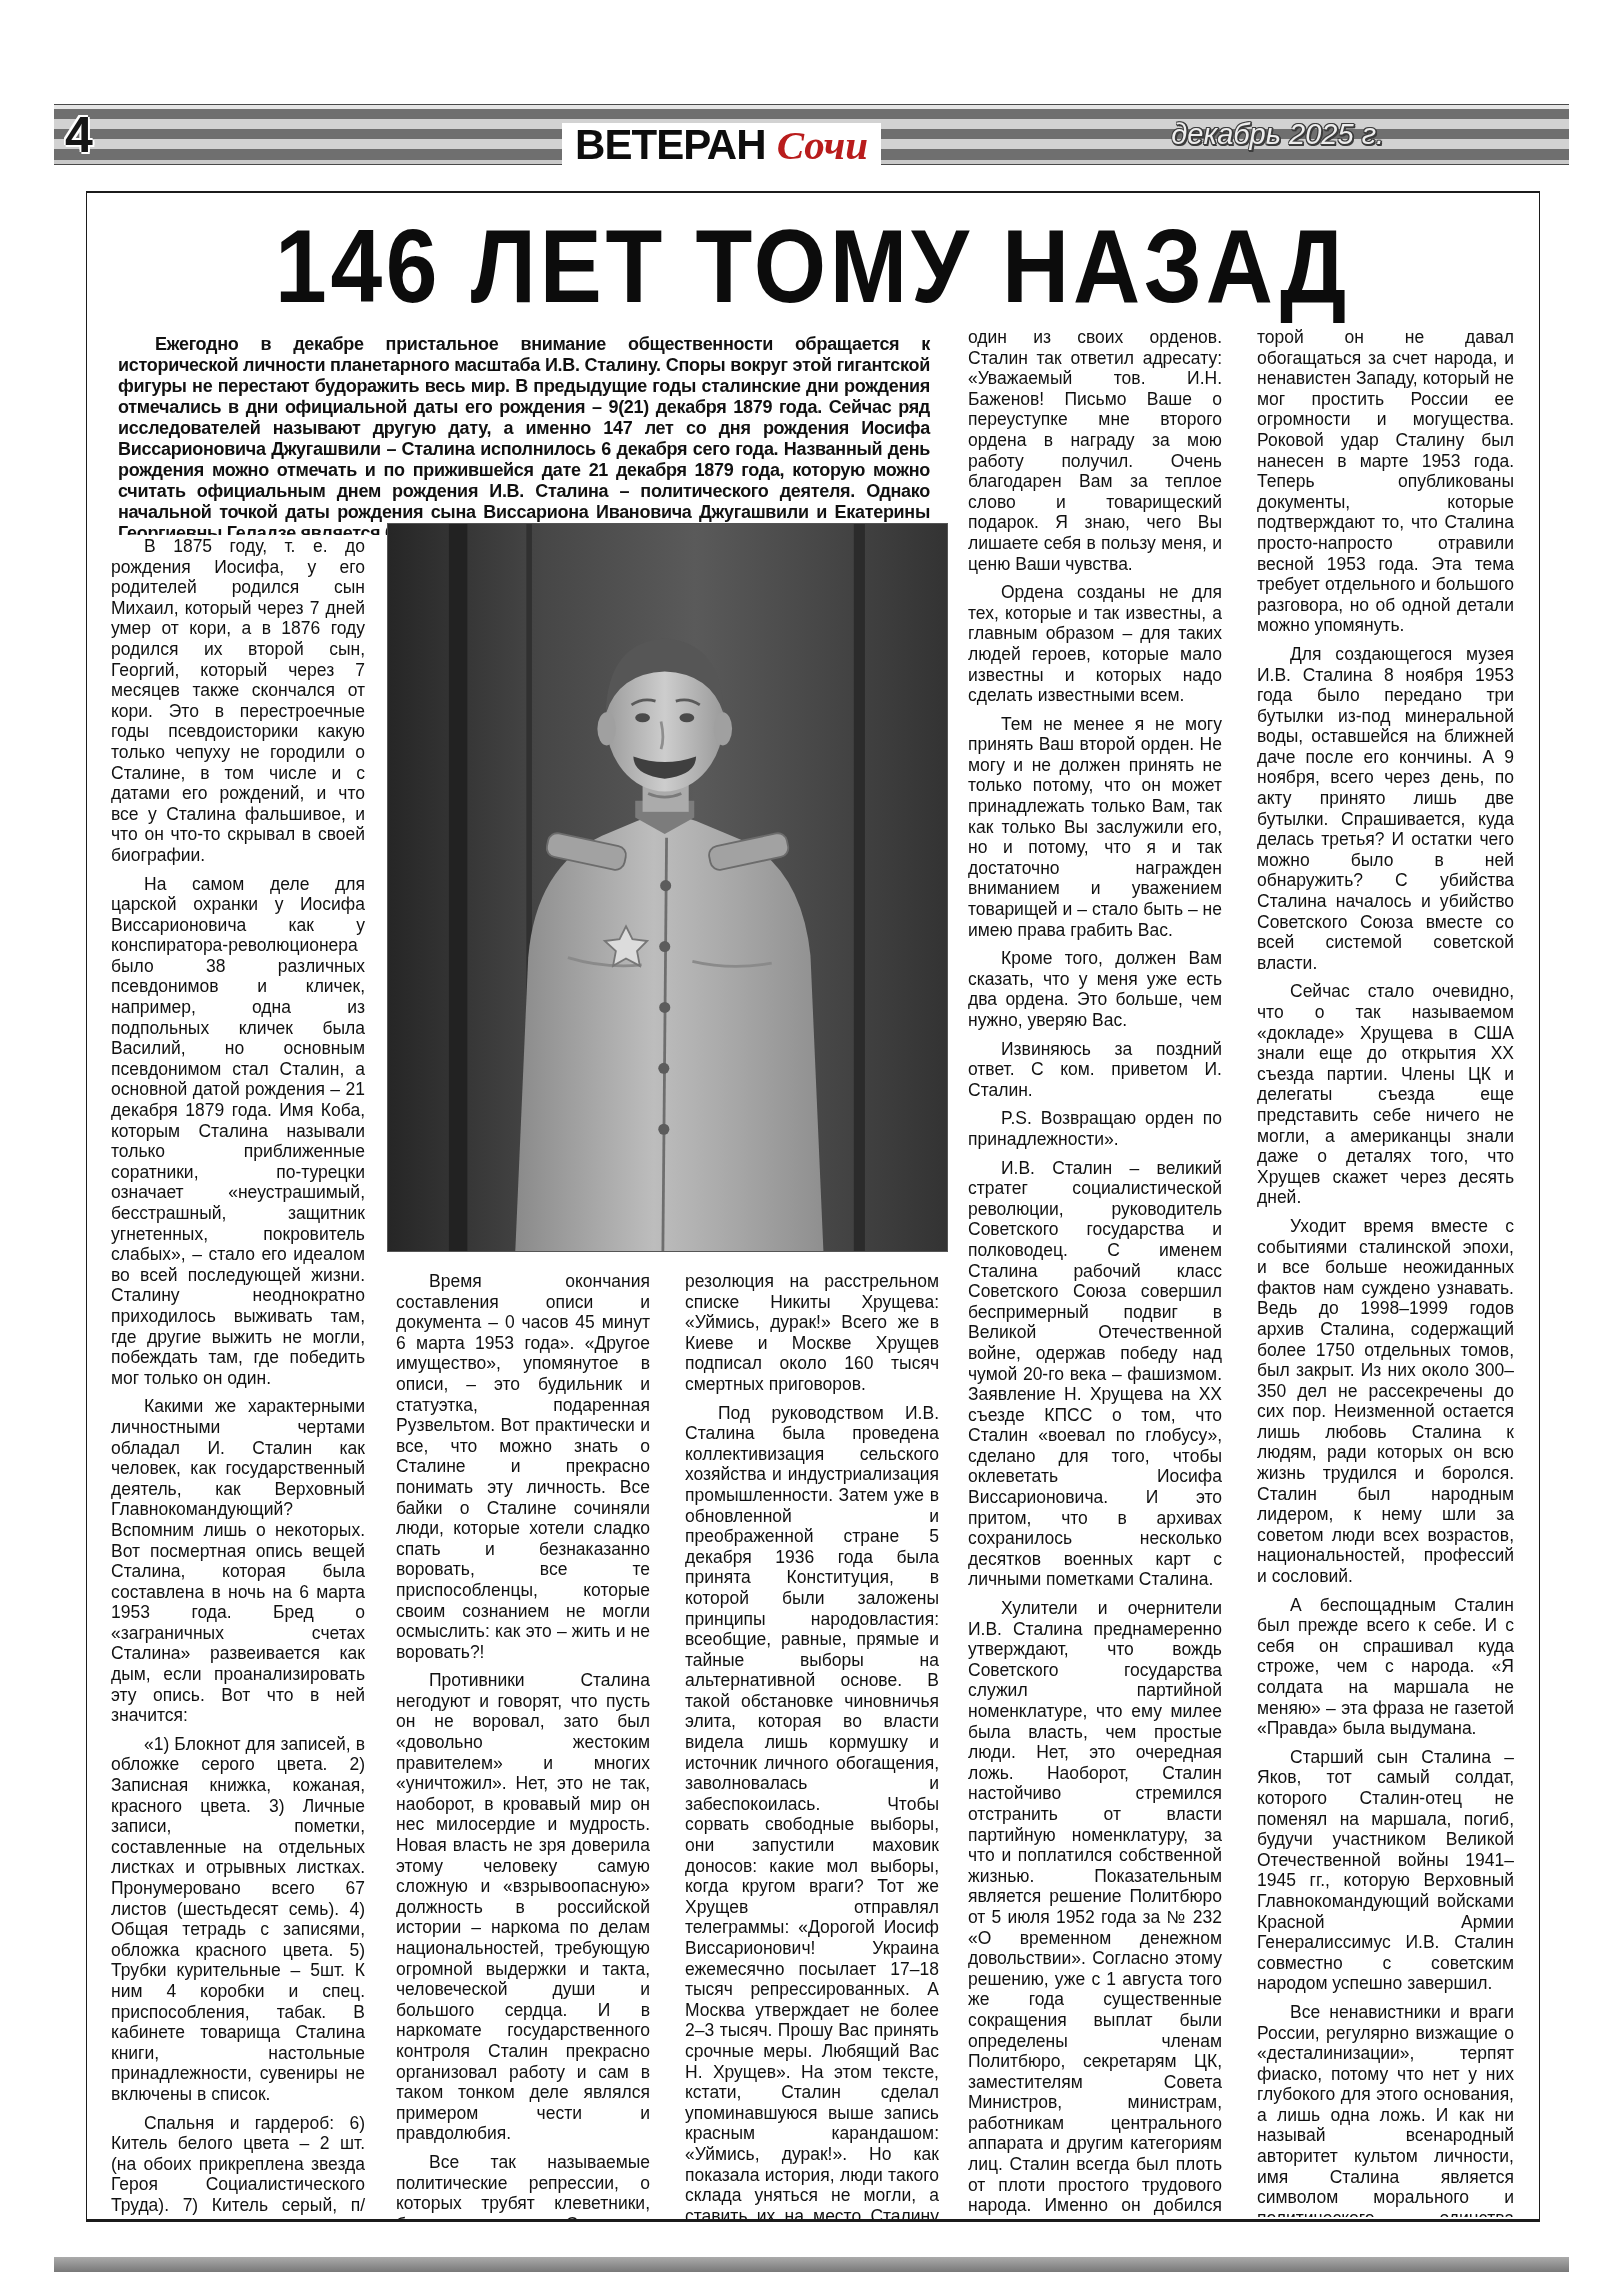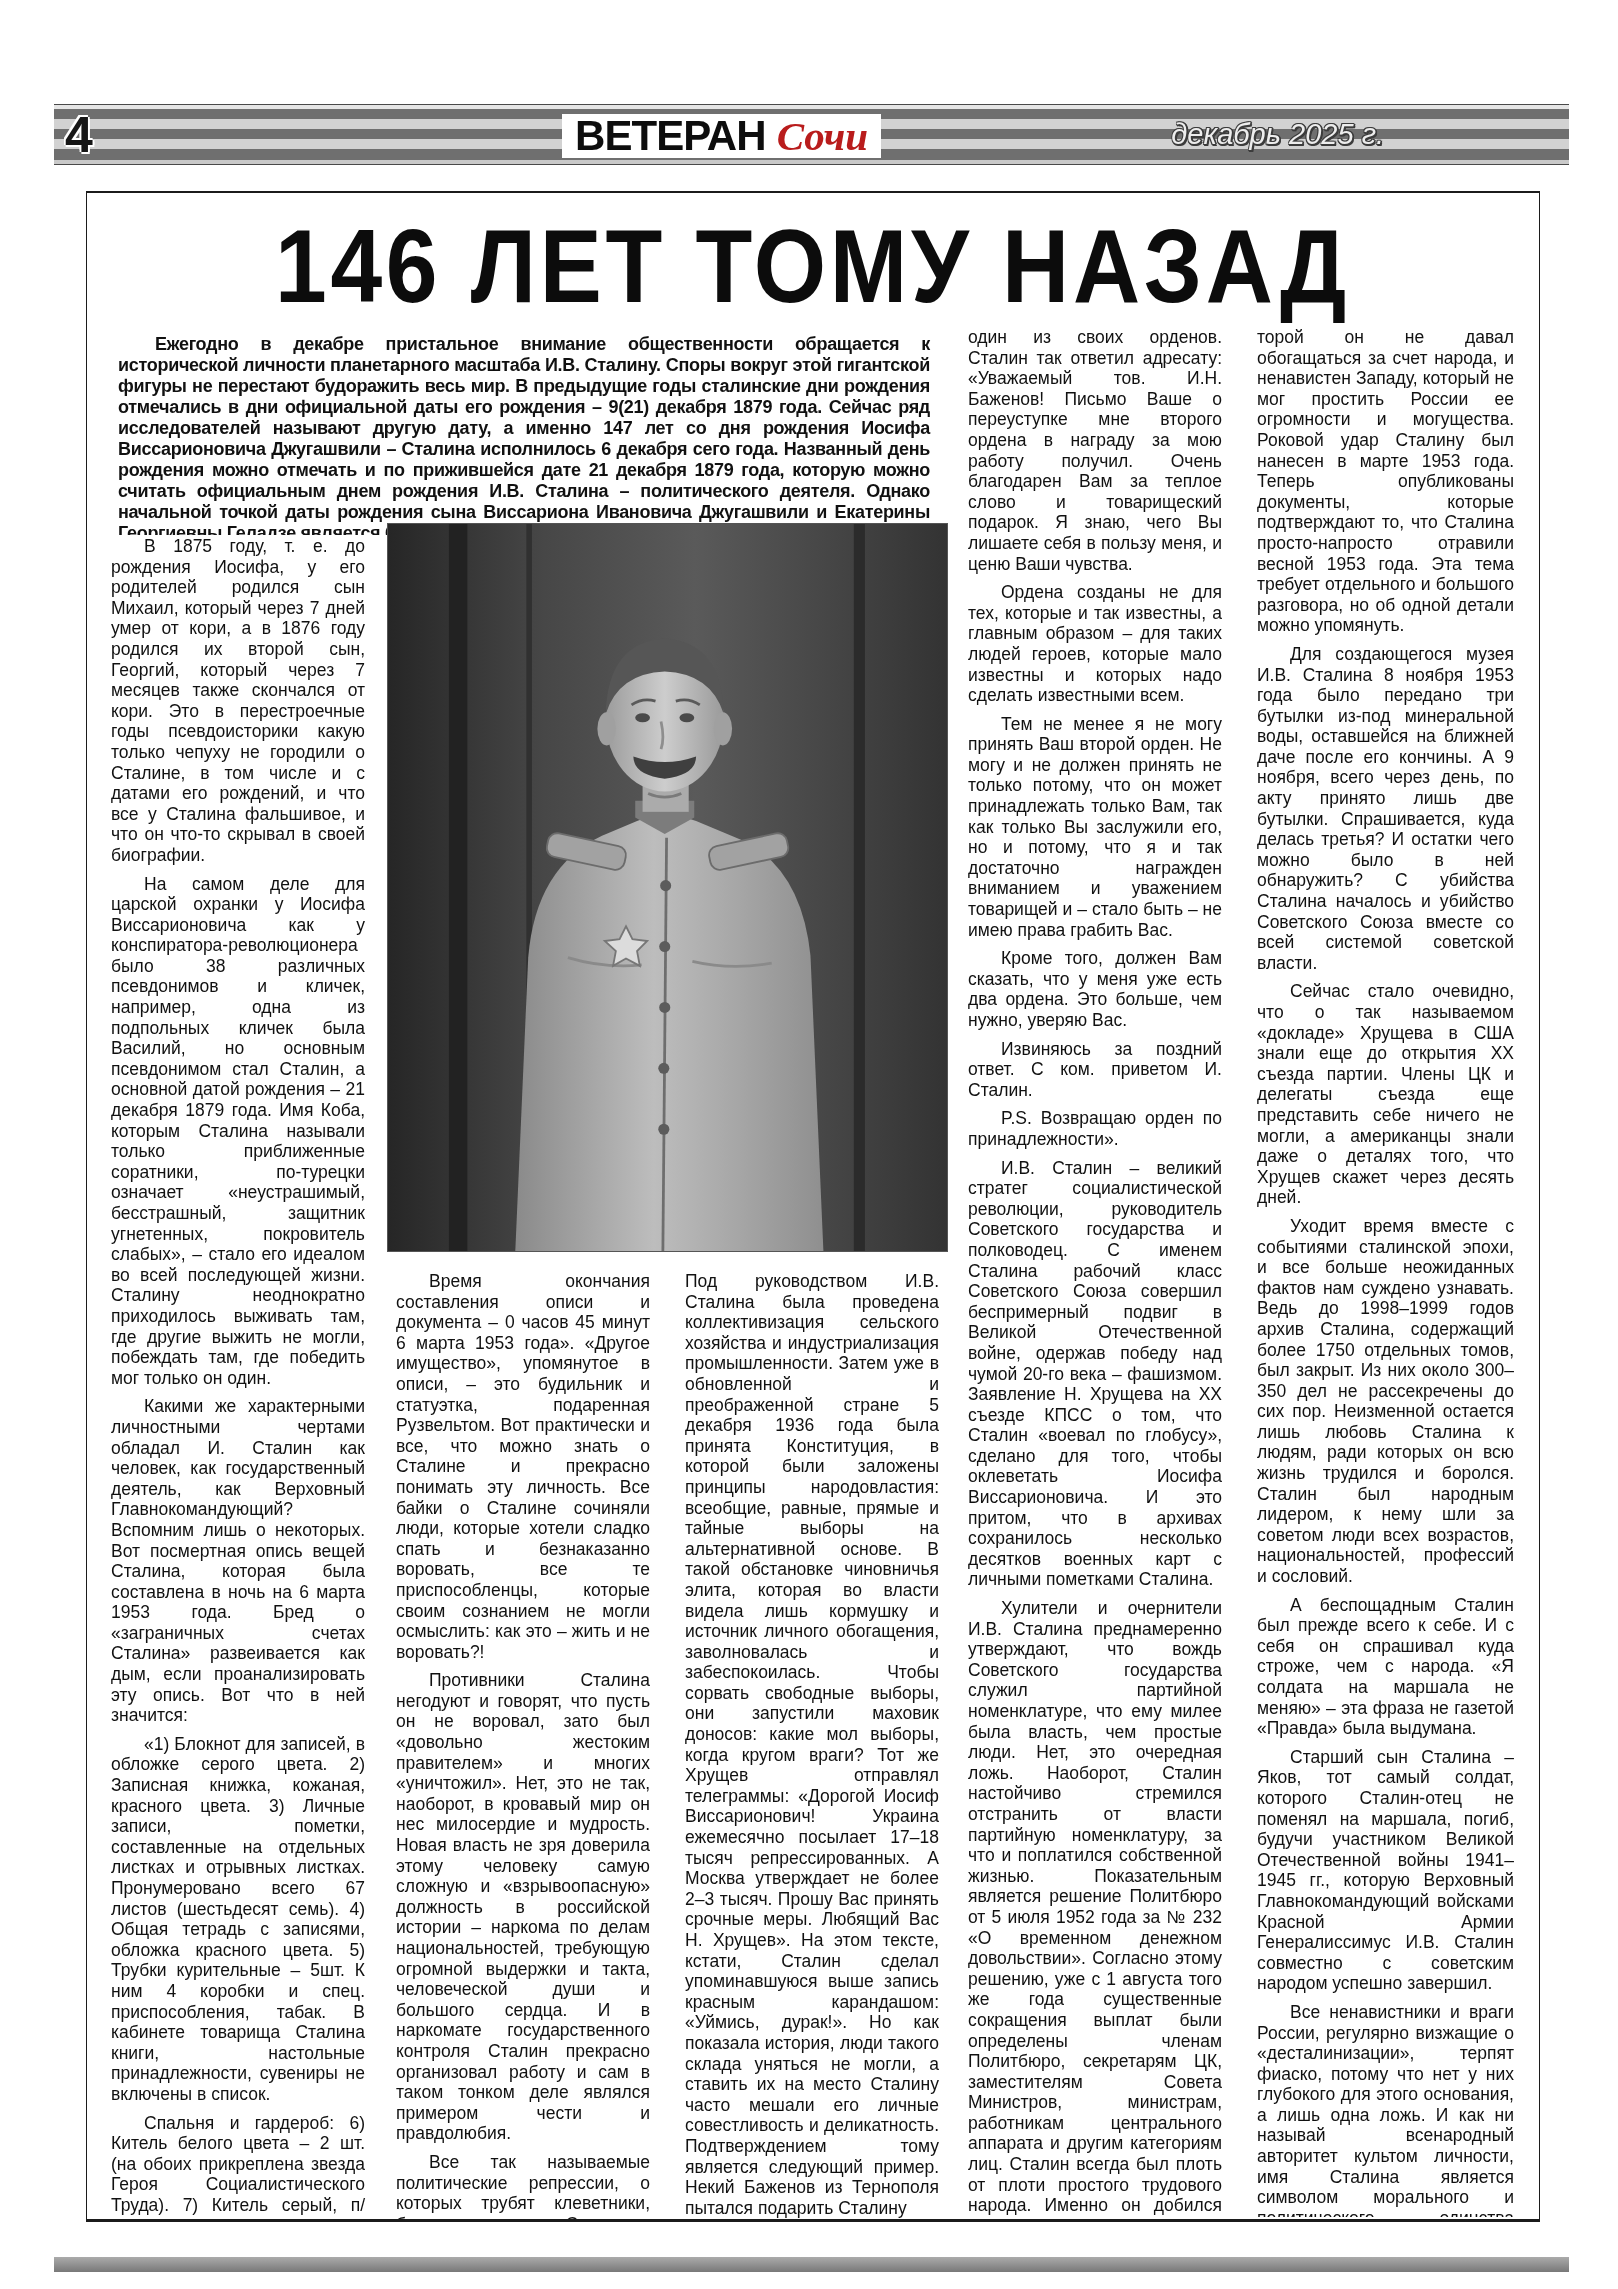--- a/index.html
+++ b/index.html
@@ -5,21 +5,21 @@
   html,body{margin:0;padding:0;background:#e9e9e9;}
   .page{position:relative;width:1619px;height:2290px;background:#ffffff;margin:0 auto;
         font-family:"Liberation Sans", sans-serif;color:#111;overflow:hidden;}
   
   .header{position:absolute;left:54px;top:104px;width:1515px;height:59px;
     background:linear-gradient(180deg,#e6e6e6 0 3.7px,#6f6f6f 3.7px 14px,#d2d2d2 14px 24px,
                #6f6f6f 24px 34px,#d2d2d2 34px 44px,#6f6f6f 44px 55px,#c9c9c9 55px 59px);
     border-top:1.8px solid #4a4a4a;border-bottom:1.8px solid #4a4a4a;}
   .pagenum{position:absolute;left:11px;top:0.9px;font-size:50px;font-weight:bold;color:#161616;
     text-shadow:1.8px 0 0 #fff,-1.8px 0 0 #fff,0 1.8px 0 #fff,0 -1.8px 0 #fff,1.8px 1.8px 0 #fff,-1.8px -1.8px 0 #fff;}
-  .mast-box{position:absolute;left:508px;top:9px;width:319px;height:44px;background:#ffffff;
+  .mast-box{position:absolute;left:508px;top:18px;width:319px;height:44px;background:#ffffff;
     display:flex;align-items:center;justify-content:center;white-space:nowrap;}
   .mast-bold{font-size:42px;font-weight:900;letter-spacing:-0.9px;color:#0d0d0d;}
   .mast-italic{font-family:"Liberation Serif", serif;font-style:italic;font-weight:bold;
     font-size:41px;margin-left:11px;color:#b91c1c;text-align:right;}
   .issue-date{position:absolute;right:185px;top:13px;font-size:29px;font-weight:normal;font-style:italic;
     color:#ededed;text-shadow:1.8px 1.8px 0 #3c3c3c,-0.9px -0.9px 0 #3c3c3c,0.9px -0.9px 0 #3c3c3c,-0.9px 0.9px 0 #3c3c3c,1.8px 0 0 #3c3c3c,0 1.8px 0 #3c3c3c;}
   
   .frame{position:absolute;left:86px;top:191px;width:1454px;height:2031px;
     border-top:2.8px solid #1b1b1b;border-bottom:3.7px solid #1b1b1b;
     border-left:1.8px solid #1b1b1b;border-right:1.8px solid #1b1b1b;box-sizing:border-box;}
@@ -137,20 +137,21 @@
       <p>Какими же характерными личностными чертами обладал И. Сталин как человек, как государственный деятель, как Верховный Главнокомандующий? Вспомним лишь о некоторых. Вот посмертная опись вещей Сталина, которая была составлена в ночь на 6 марта 1953 года. Бред о «заграничных счетах Сталина» развеивается как дым, если проанализировать эту опись. Вот что в ней значится:</p>
       <p>«1) Блокнот для записей, в обложке серого цвета. 2) Записная книжка, кожаная, красного цвета. 3) Личные записи, пометки, составленные на отдельных листках и отрывных листках. Пронумеровано всего 67 листов (шестьдесят семь). 4) Общая тетрадь с записями, обложка красного цвета. 5) Трубки курительные – 5шт. К ним 4 коробки и спец. приспособления, табак. В кабинете товарища Сталина книги, настольные принадлежности, сувениры не включены в список.</p>
       <p>Спальня и гардероб: 6) Китель белого цвета – 2 шт. (на обоих прикреплена звезда Героя Социалистического Труда). 7) Китель серый, п/дневный – 2 шт. 8) Китель темно-зеленого цвета – 2шт. 9) Брюки – 10. 10) Нижнее белье сложено в коробку № 2. В коробку № 3 уложены: 6 кителей, 10 брюк, 4 шинели, 4 фуражки. В коробку № 1 сложены блокноты, записные книжки, личные записи. Ванно-душевые принадлежности уложены в коробку № 4.</p>
     </div>
   <div class="col col2">
       <p>Время окончания составления описи и документа – 0 часов 45 минут 6 марта 1953 года». «Другое имущество», упомянутое в описи, – это будильник и статуэтка, подаренная Рузвельтом. Вот практически и все, что можно знать о Сталине и прекрасно понимать эту личность. Все байки о Сталине сочиняли люди, которые хотели сладко спать и безнаказанно воровать, все те приспособленцы, которые своим сознанием не могли осмыслить: как это – жить и не воровать?!</p>
       <p>Противники Сталина негодуют и говорят, что пусть он не воровал, зато был «довольно жестоким правителем» и многих «уничтожил». Нет, это не так, наоборот, в кровавый мир он нес милосердие и мудрость. Новая власть не зря доверила этому человеку самую сложную и «взрывоопасную» должность в российской истории – наркома по делам национальностей, требующую огромной выдержки и такта, человеческой души и большого сердца. И в наркомате государственного контроля Сталин прекрасно организовал работу и сам в таком тонком деле являлся примером чести и правдолюбия.</p>
       <p>Все так называемые политические репрессии, о которых трубят клеветники, были развязаны не Сталиным и даже не Москвой, а региональными партийными элитами. Когда «мясники» типа Хрущева требовали и просили разрешения уничтожить еще больше людей, то именно Сталин их одергивал. Известна</p>
     </div>
   <div class="col col3 first-no-indent">
+      <p>резолюция на расстрельном списке Никиты Хрущева: «Уймись, дурак!» Всего же в Киеве и Москве Хрущев подписал около 160 тысяч смертных приговоров.</p>
       <p>Под руководством И.В. Сталина была проведена коллективизация сельского хозяйства и индустриализация промышленности. Затем уже в обновленной и преображенной стране 5 декабря 1936 года была принята Конституция, в которой были заложены принципы народовластия: всеобщие, равные, прямые и тайные выборы на альтернативной основе. В такой обстановке чиновничья элита, которая во власти видела лишь кормушку и источник личного обогащения, заволновалась и забеспокоилась. Чтобы сорвать свободные выборы, они запустили маховик доносов: какие мол выборы, когда кругом враги? Тот же Хрущев отправлял телеграммы: «Дорогой Иосиф Виссарионович! Украина ежемесячно посылает 17–18 тысяч репрессированных. А Москва утверждает не более 2–3 тысяч. Прошу Вас принять срочные меры. Любящий Вас Н. Хрущев». На этом тексте, кстати, Сталин сделал упоминавшуюся выше запись красным карандашом: «Уймись, дурак!». Но как показала история, люди такого склада уняться не могли, а ставить их на место Сталину часто мешали его личные совестливость и деликатность. Подтверждением тому является следующий пример. Некий Баженов из Тернополя пытался подарить Сталину</p>
     </div>
   <div class="col col4 first-no-indent">
       <p>один из своих орденов. Сталин так ответил адресату: «Уважаемый тов. И.Н. Баженов! Письмо Ваше о переуступке мне второго ордена в награду за мою работу получил. Очень благодарен Вам за теплое слово и товарищеский подарок. Я знаю, чего Вы лишаете себя в пользу меня, и ценю Ваши чувства.</p>
       <p>Ордена созданы не для тех, которые и так известны, а главным образом – для таких людей героев, которые мало известны и которых надо сделать известными всем.</p>
       <p>Тем не менее я не могу принять Ваш второй орден. Не могу и не должен принять не только потому, что он может принадлежать только Вам, так как только Вы заслужили его, но и потому, что я и так достаточно награжден вниманием и уважением товарищей и – стало быть – не имею права грабить Вас.</p>
       <p>Кроме того, должен Вам сказать, что у меня уже есть два ордена. Это больше, чем нужно, уверяю Вас.</p>
       <p>Извиняюсь за поздний ответ. С ком. приветом И. Сталин.</p>
       <p>P.S. Возвращаю орден по принадлежности».</p>
       <p>И.В. Сталин – великий стратег социалистической революции, руководитель Советского государства и полководец. С именем Сталина рабочий класс Советского Союза совершил беспримерный подвиг в Великой Отечественной войне, одержав победу над чумой 20-го века – фашизмом. Заявление Н. Хрущева на XX съезде КПСС о том, что Сталин «воевал по глобусу», сделано для того, чтобы оклеветать Иосифа Виссарионовича. И это притом, что в архивах сохранилось несколько десятков военных карт с личными пометками Сталина.</p>

